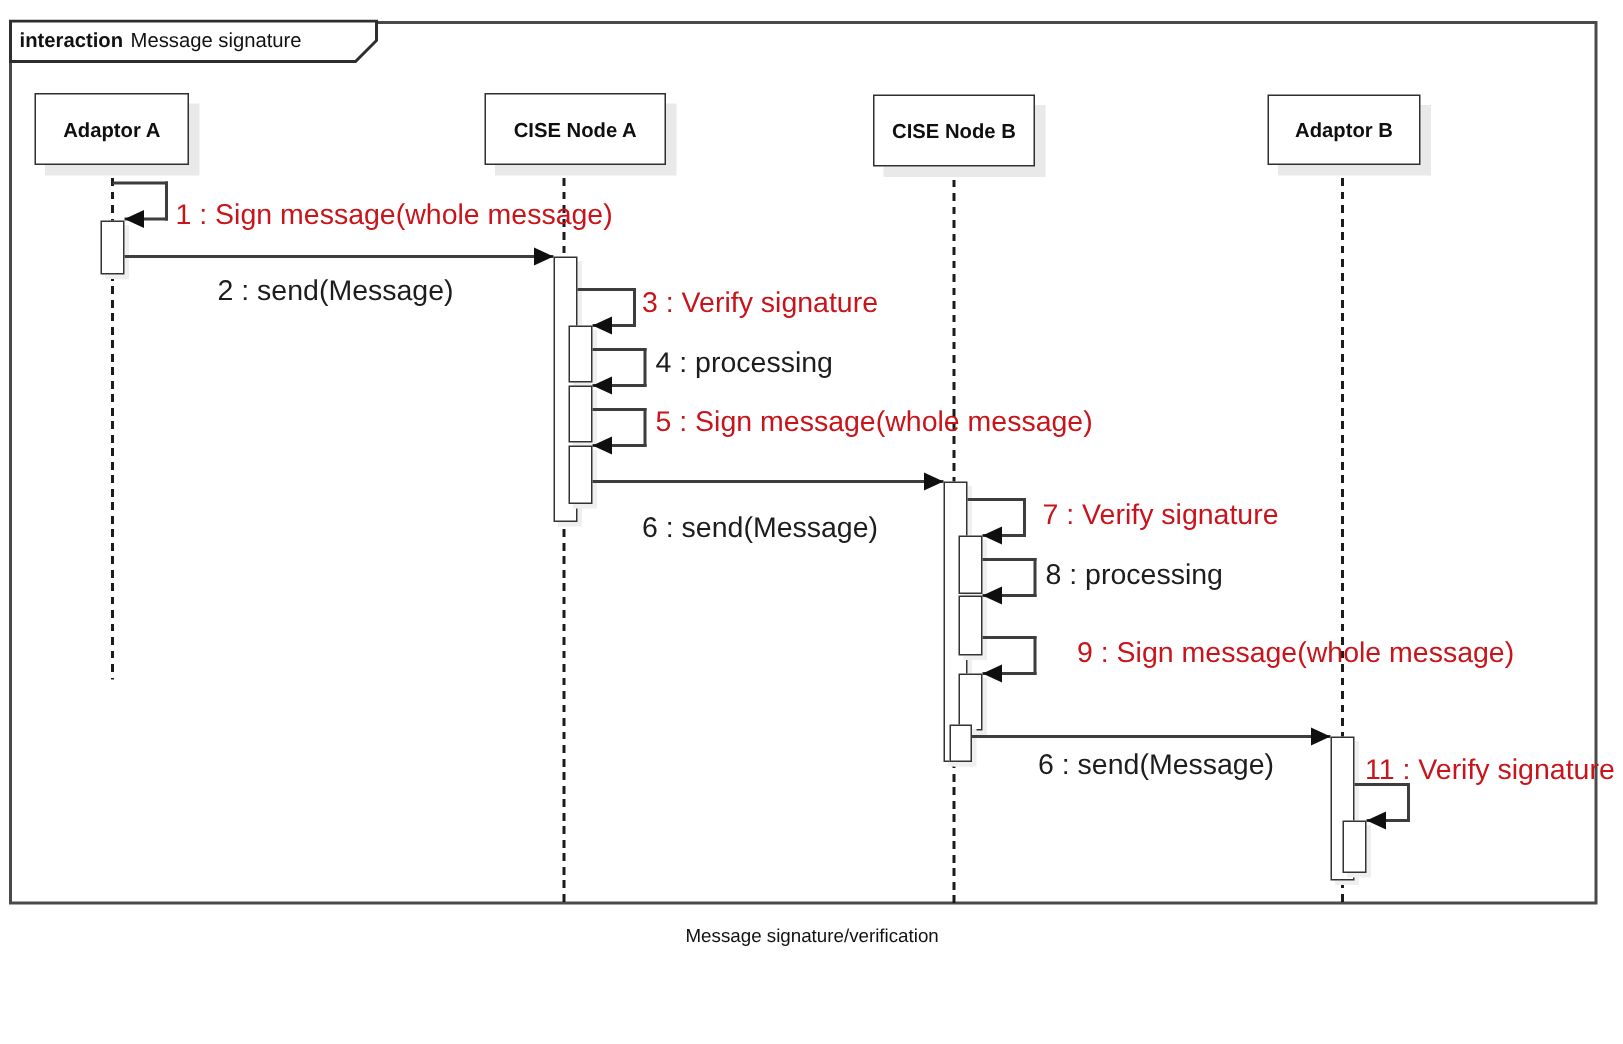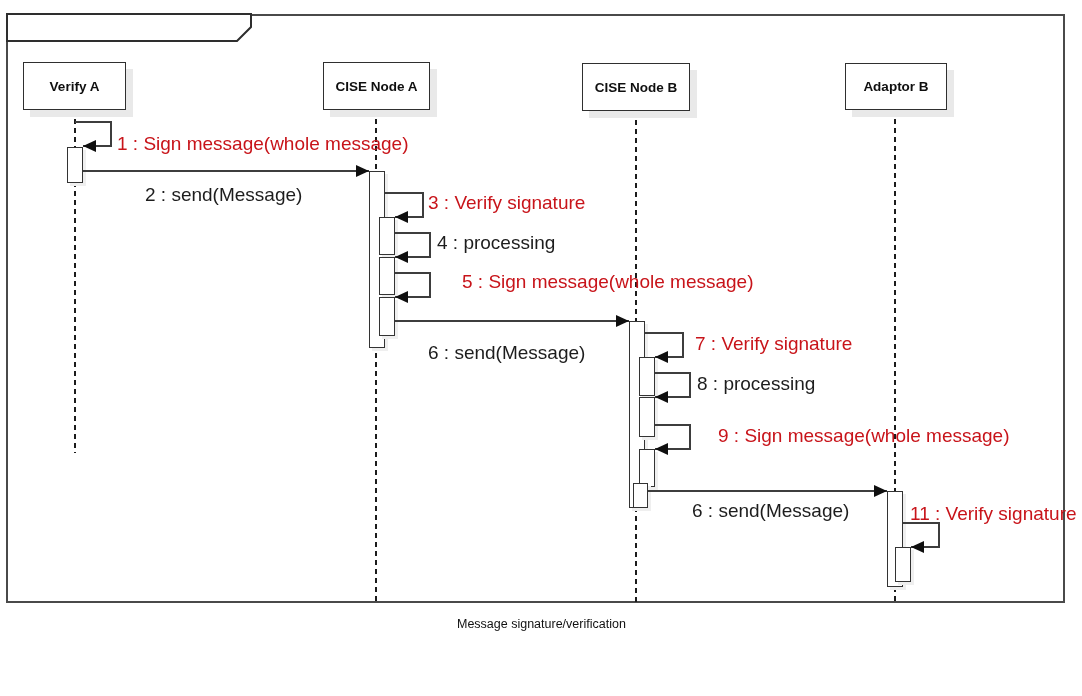--- a/index.html
+++ b/index.html
@@ -39,30 +39,33 @@
 </head>
 <body>
 
 <div class="stage">
 
   <div class="frame" style="left:6px; top:14px; width:1059px; height:589px;"></div>
 
   <svg class="tab-svg" style="left:6px; top:13px;" width="248" height="30" viewBox="0 0 248 30">
     <polygon points="1,1 245,1 245,14 231,28 1,28" fill="#ffffff" stroke="#2e2e2e" stroke-width="2"></polygon>
   </svg>
+  <div class="tab-text" style="left:13px; top:14px;">
+    <b>interaction</b><span>Message signature</span>
+  </div>
 
   <div class="ll" style="left:74px; top:110px; height:343px;"></div>
   <div class="ll" style="left:375px; top:110px; height:492px;"></div>
   <div class="ll" style="left:635px; top:111px; height:491px;"></div>
   <div class="ll" style="left:894px; top:110px; height:492px;"></div>
 
   <div class="head" style="left:23px; top:62px; width:103px; height:48px;">
-    <span>Verify A</span>
+    <span>Adaptor A</span>
   </div>
-  <div class="head" style="left:323px; top:62px; width:107px; height:48px;">
+  <div class="head" style="left:323px; top:62px; width:121px; height:48px;">
     <span>CISE Node A</span>
   </div>
   <div class="head" style="left:582px; top:63px; width:108px; height:48px;">
     <span>CISE Node B</span>
   </div>
   <div class="head" style="left:845px; top:63px; width:102px; height:47px;">
     <span>Adaptor B</span>
   </div>
 
   <div class="bar" style="left:67px; top:147px; height:36px;"></div>
@@ -127,21 +130,21 @@
 
   <div class="h" style="left:903px; top:522px; width:37px;"></div>
   <div class="v" style="left:938px; top:522px; height:26px;"></div>
   <div class="h" style="left:911px; top:546px; width:29px;"></div>
   <div class="arr-l" style="left:911px; top:541px;"></div>
 
   <div class="lbl red" style="left:117px; top:133px;">1 : Sign message(whole message)</div>
   <div class="lbl blk" style="left:145px; top:184px;">2 : send(Message)</div>
   <div class="lbl red" style="left:428px; top:192px;">3 : Verify signature</div>
   <div class="lbl blk" style="left:437px; top:232px;">4 : processing</div>
-  <div class="lbl red" style="left:437px; top:271px;margin-left:25px;">5 : Sign message(whole message)</div>
+  <div class="lbl red" style="left:437px; top:271px;">5 : Sign message(whole message)</div>
   <div class="lbl blk" style="left:428px; top:330px;margin-top:12px;">6 : send(Message)</div>
   <div class="lbl red" style="left:695px; top:333px;">7 : Verify signature</div>
   <div class="lbl blk" style="left:697px; top:373px;">8 : processing</div>
   <div class="lbl red" style="left:698px; top:425px;margin-left:20px;">9 : Sign message(whole message)</div>
   <div class="lbl blk" style="left:692px; top:500px;">6 : send(Message)</div>
   <div class="lbl red" style="left:910px; top:503px;">11 : Verify signature</div>
 
   <div class="caption" style="left:457px; top:617px;">Message signature/verification</div>
 
 </div>

